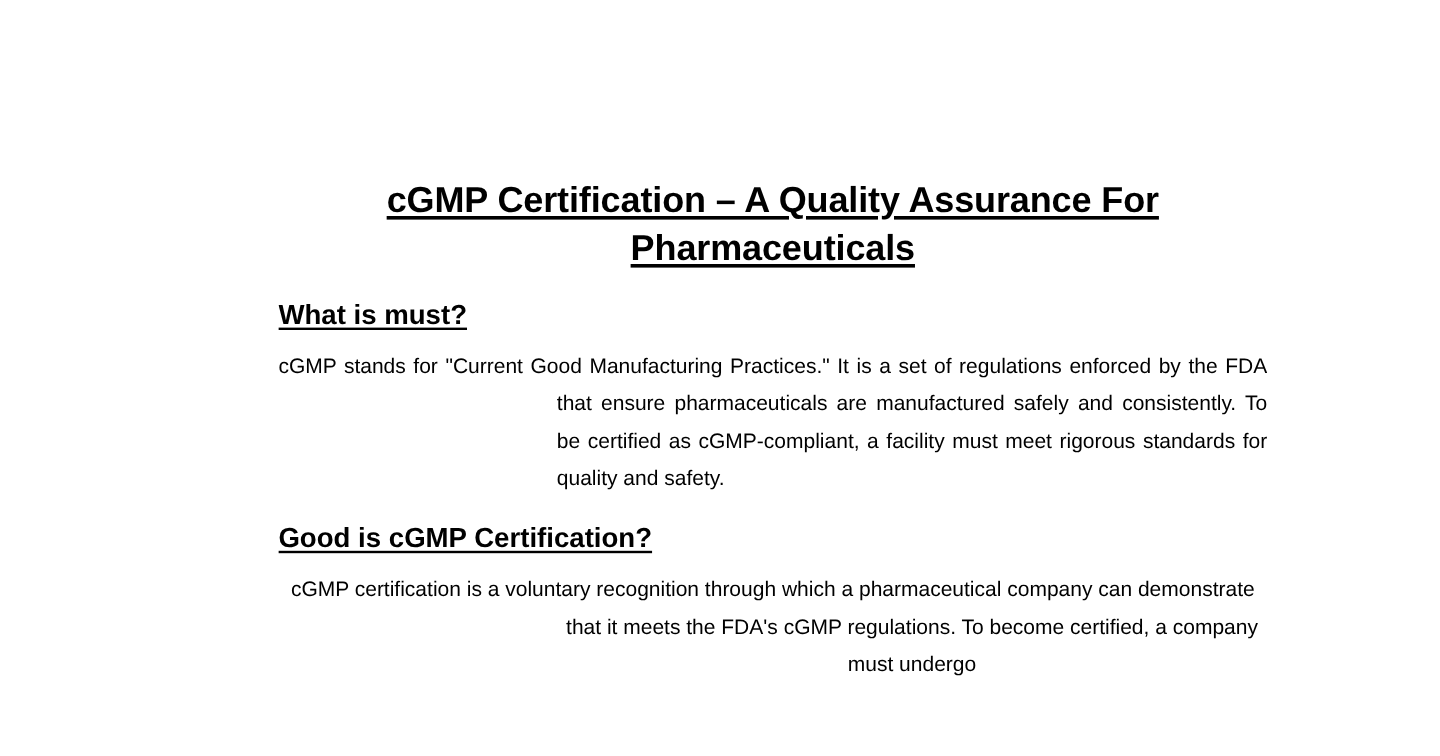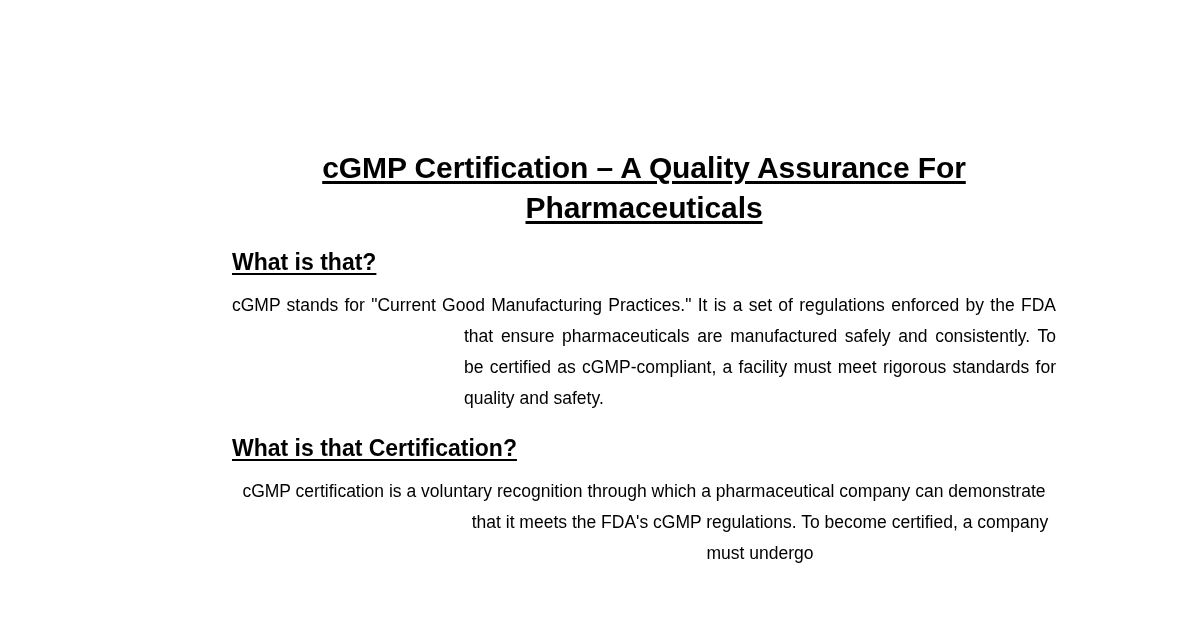--- a/index.html
+++ b/index.html
@@ -78,22 +78,22 @@
   }
 </style>
 </head>
 <body>
 
 <div class="page">
   <div class="doc-body clip-bottom">
 
     <h1 class="doc-title"><span class="u">cGMP Certification – A Quality Assurance For Pharmaceuticals</span></h1>
 
-    <h2 class="section-heading"><span class="u">What is that?</span></h2>
+    <h2 class="section-heading"><span class="u">What is must?</span></h2>
 
     <p class="para indented-rest j">cGMP stands for "Current Good Manufacturing Practices." It is a set of regulations enforced by the FDA that ensure pharmaceuticals are manufactured safely and consistently. To be certified as cGMP-compliant, a facility must meet rigorous standards for quality and safety.</p>
 
-    <h2 class="section-heading"><span class="u">What is that Certification?</span></h2>
+    <h2 class="section-heading"><span class="u">Good is cGMP Certification?</span></h2>
 
     <p class="para indented-rest left">cGMP certification is a voluntary recognition through which a pharmaceutical company can demonstrate that it meets the FDA's cGMP regulations. To become certified, a company must undergo</p>
 
   </div>
 </div>
 
 </body></html>

